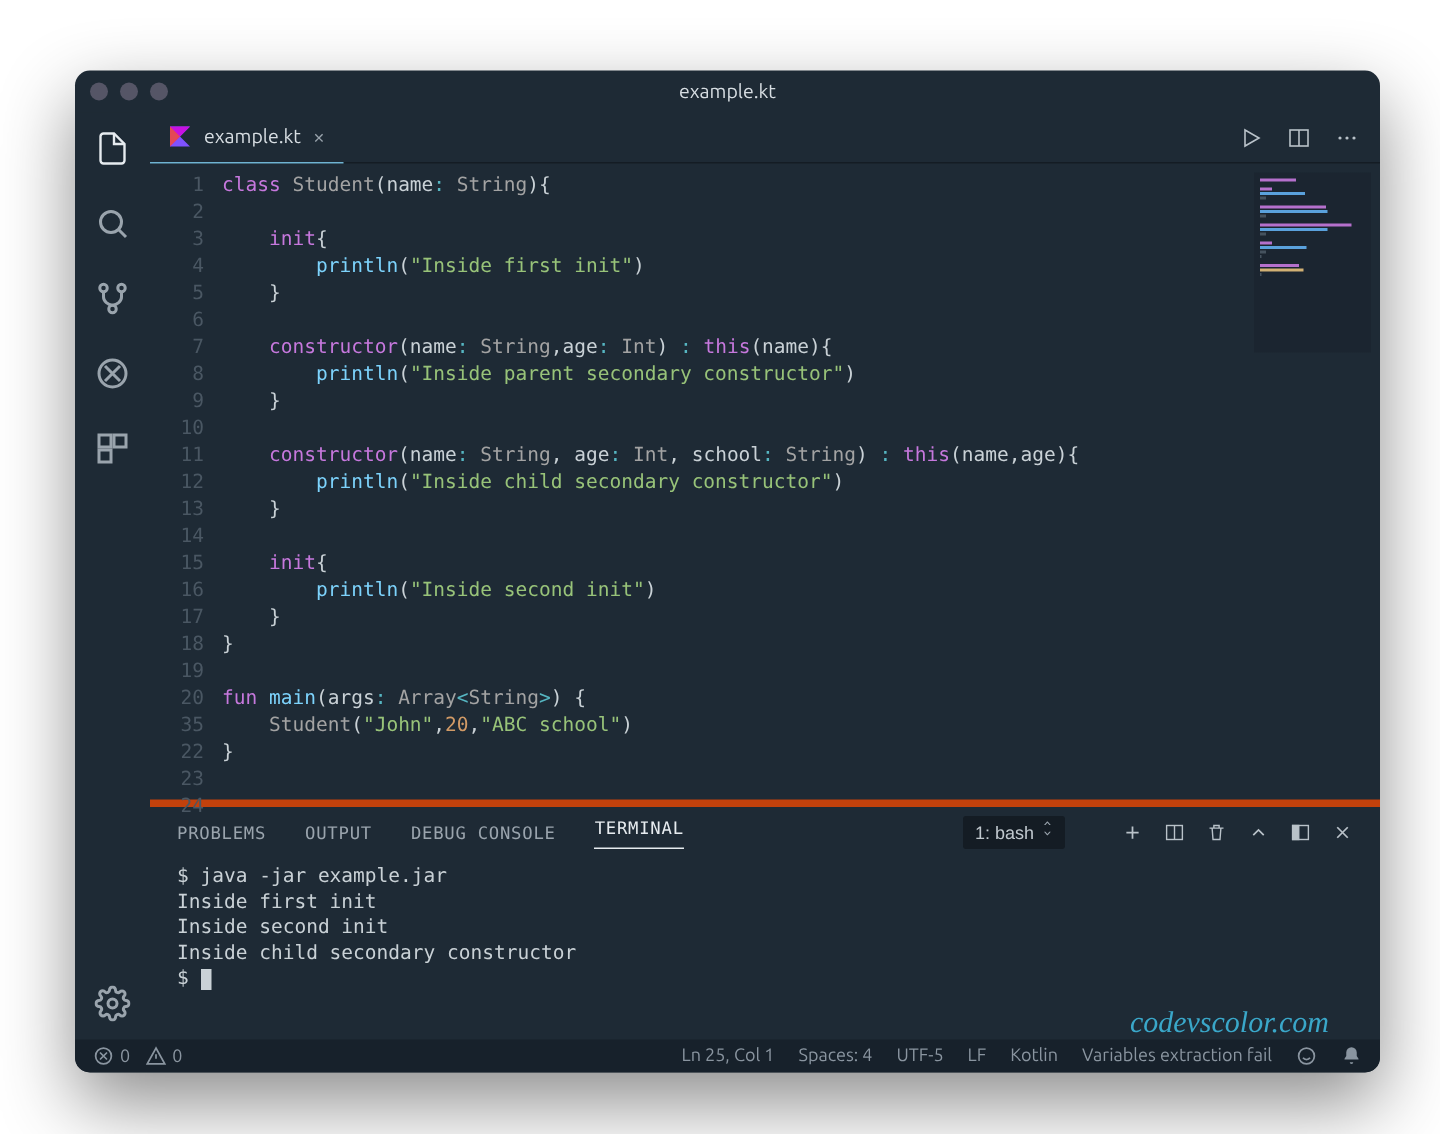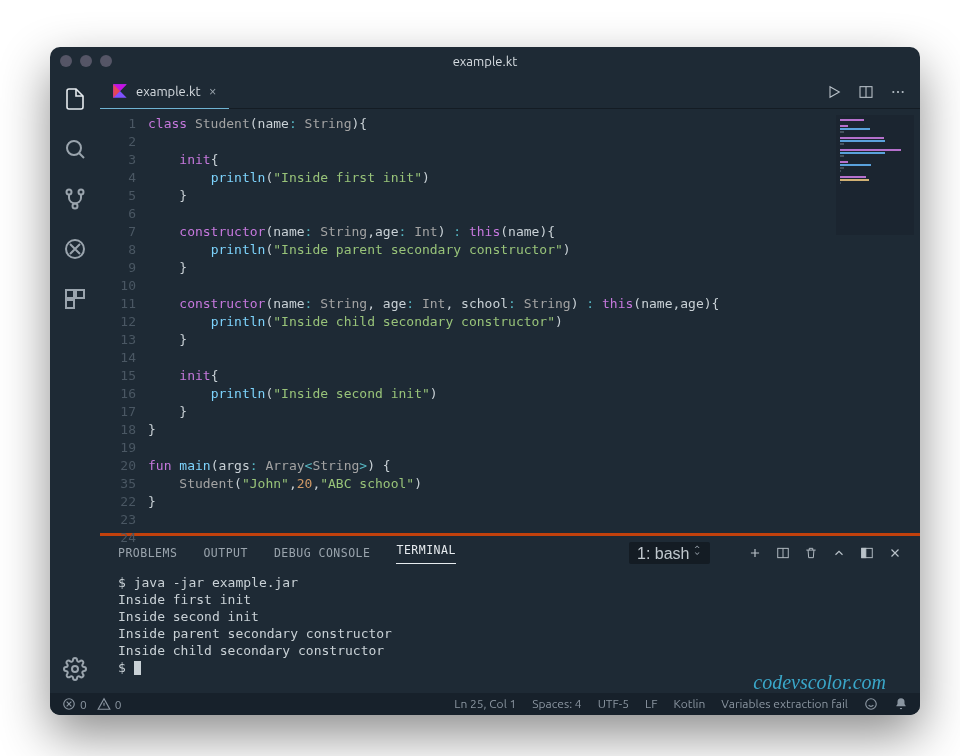--- a/index.html
+++ b/index.html
@@ -91,38 +91,38 @@
     background: linear-gradient(#1b2530,#1b2530);
     opacity: .9;
     font-size: 2px; line-height: 3px; color: #556270;
     padding: 4px;
     overflow: hidden;
   }
   .minimap .ml { height: 2px; margin-bottom: 1px; }
   
   .panel {
     height: 160px; display: flex; flex-direction: column;
-    border-top: 3px solid #c2410c;
+    border-top: 5px solid #c2410c;
     font-family: Menlo, Consolas, monospace;
   }
   .panel-tabs {
     height: 34px; display: flex; align-items: center; gap: 26px;
     padding: 0 18px; font-size: 11.5px; letter-spacing: .5px;
     color: #9aa4ad;
   }
   .panel-tabs .pt { cursor: pointer; }
   .panel-tabs .pt.active {
     color: #e6ebef;
     border-bottom: 1px solid #e6ebef;
     padding-bottom: 6px;
   }
   .panel-tabs .pselect {
     margin-left: auto;
     background: #141c24; color: #c0c8ce;
-    border: none; font-size: 16px; height: 22px;
+    border: none; font-size: 12px; height: 22px;
     padding: 0 20px 0 8px; border-radius: 2px;
     appearance: none; position: relative;
   }
   .psel-wrap { position: relative; margin-left: auto; }
   .psel-wrap::after {
     content: "‹›"; position: absolute; right: 6px; top: 3px;
     transform: rotate(90deg); font-size: 10px; color: #9aa4ad;
     pointer-events: none;
   }
   .panel-actions { display: flex; gap: 14px; margin-left: 12px; color: #b9c2c9; }
@@ -326,21 +326,20 @@
               </svg>
             <svg viewBox="0 0 24 24" stroke="currentColor" stroke-width="2" fill="none">
                 <path d="M6 6l12 12M18 6 6 18"></path>
               </svg>
           </div>
         </div>
         <div class="terminal" id="terminal">
           <div>$ java -jar example.jar</div>
             <div>Inside first init</div>
             <div>Inside second init</div>
-            <div>Inside parent secondary constructor</div>
             <div>Inside child secondary constructor</div>
             <div>$ <span class="cursor"></span></div>
             <div class="watermark">codevscolor.com</div>
         </div>
       </div>
     </div>
   </div>
 
   <div class="statusbar">
     <div class="sl">

